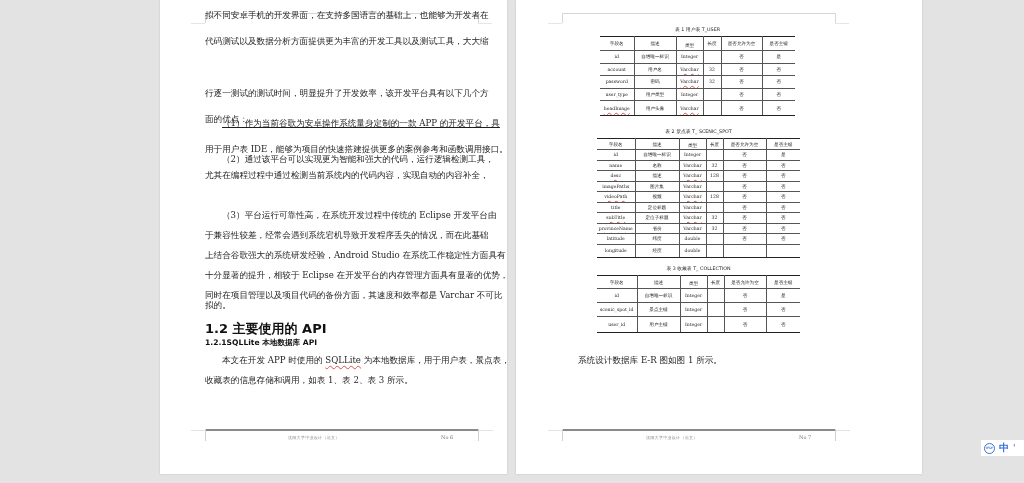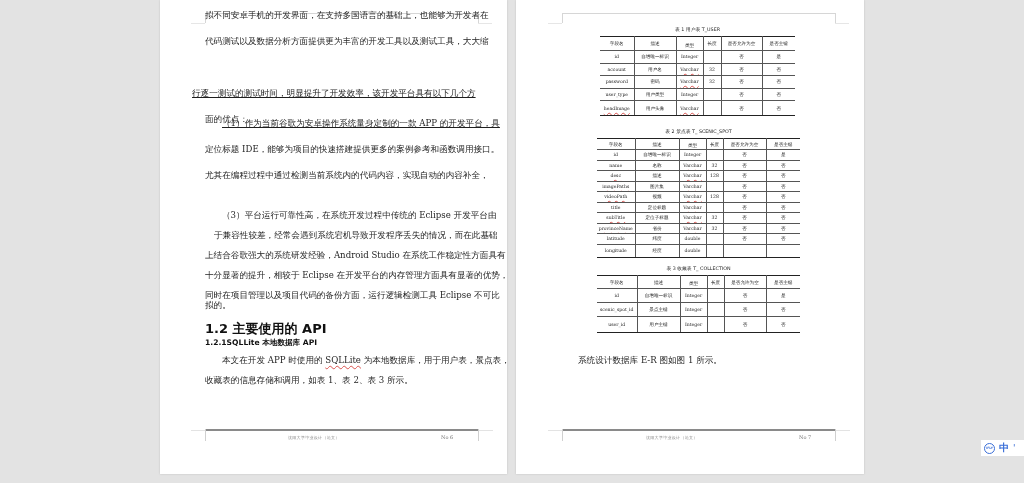--- a/index.html
+++ b/index.html
@@ -1,21 +1,21 @@
 <!DOCTYPE html>
 <html><head>
 <meta charset="utf-8">
 <style>
   * { box-sizing: border-box; margin: 0; padding: 0; }
   html, body { width: 1024px; height: 483px; overflow: hidden; }
   body { background: #e3e3e3; position: relative; font-family: "DejaVu Serif", "Liberation Serif", serif; color: #222; }
 
   .page { position: absolute; top: 0; background: #ffffff; height: 474px; box-shadow: 0 0 2px rgba(0,0,0,0.15); }
   #page1 { left: 160px; width: 347px; }
-  #page2 { left: 516px; width: 348px; }
+  #page2 { left: 516px; width: 406px; }
 
   
   .hdr-line { position: absolute; top: 13px; height: 1px; background: #d6d6d6; }
   .hdr-tick { position: absolute; top: 13px; width: 1px; height: 10px; background: #d6d6d6; }
   .hdr-ext { position: absolute; top: 23px; height: 1px; background: #e6e6e6; width: 14px; }
 
   
   .ftr-bar { position: absolute; top: 429px; height: 2px; background: #8a8a8a; }
   .ftr-tick { position: absolute; top: 429px; width: 1px; height: 12px; background: #d0d0d0; }
   .ftr-ext { position: absolute; top: 430px; height: 1px; background: #e3e3e3; width: 14px; }
@@ -51,32 +51,33 @@
 
 <div id="page1" class="page">
   <div class="hdr-line" style="left:45px;width:273px;"></div>
   <div class="hdr-tick" style="left:45px;"></div>
   <div class="hdr-tick" style="left:318px;"></div>
   <div class="hdr-ext" style="left:31px;"></div>
   <div class="hdr-ext" style="left:318px;"></div>
 
   <div class="txt" style="left:45px;top:6px;">拟不同安卓手机的开发界面，在支持多国语言的基础上，也能够为开发者在</div>
   <div class="txt" style="left:45px;top:32px;">代码测试以及数据分析方面提供更为丰富的开发工具以及测试工具，大大缩</div>
-  <div class="txt" style="left:32px;top:84px;text-decoration:underline;">行逐一测试的测试时间，明显提升了开发效率，该开发平台具有以下几个方</div>
+  <div class="txt" style="left:45px;top:84px;">行逐一测试的测试时间，明显提升了开发效率，该开发平台具有以下几个方</div>
   <div class="txt" style="left:45px;top:110px;">面的优点：</div>
 
   <div class="txt" style="left:62px;top:114px;text-decoration:underline;">（1）作为当前谷歌为安卓操作系统量身定制的一款 APP 的开发平台，具</div>
-  <div class="txt" style="left:45px;top:140px;">定位标题 IDE，能够为项目的快速搭建提供更多的案例参考和函数调用接口。</div>
+  <div class="txt" style="left:45px;top:140px;">用于用户表 IDE，能够为项目的快速搭建提供更多的案例参考和函数调用接口。</div>
+  <div class="txt" style="left:62px;top:150px;">（2）通过该平台可以实现更为智能和强大的代码，运行逻辑检测工具，</div>
   <div class="txt" style="left:45px;top:166px;">尤其在编程过程中通过检测当前系统内的代码内容，实现自动的内容补全，</div>
 
   <div class="txt" style="left:62px;top:206px;">（3）平台运行可靠性高，在系统开发过程中传统的 Eclipse 开发平台由</div>
-  <div class="txt" style="left:54px;top:226px;text-align:right;">于兼容性较差，经常会遇到系统宕机导致开发程序丢失的情况，而在此基础</div>
+  <div class="txt" style="left:45px;top:226px;text-align:right;">于兼容性较差，经常会遇到系统宕机导致开发程序丢失的情况，而在此基础</div>
   <div class="txt" style="left:45px;top:266px;">十分显著的提升，相较于 Eclipse 在开发平台的内存管理方面具有显著的优势，</div>
   <div class="txt" style="left:45px;top:246px;">上结合谷歌强大的系统研发经验，Android Studio 在系统工作稳定性方面具有</div>
-  <div class="txt" style="left:45px;top:286px;">同时在项目管理以及项目代码的备份方面，运行逻辑检测工具 Eclipse 不可比</div>
+  <div class="txt" style="left:45px;top:286px;">同时在项目管理以及项目代码的备份方面，其速度和效率都是 Varchar 不可比</div>
   <div class="txt" style="left:45px;top:296px;">拟的。</div>
 
   <div class="h2" style="left:45px;top:320px;">1.2 主要使用的 API</div>
   <div class="h3" style="left:45px;top:338px;">1.2.1SQLLite 本地数据库 API</div>
 
   <div class="txt" style="left:62px;top:351px;">
     <span>本文在开发 APP 时使用的 </span><span class="squiggle">SQLLite</span><span> 为本地数据库，用于用户表，景点表，</span>
   </div>
   <div class="txt" style="left:45px;top:371px;">收藏表的信息存储和调用，如表 1、表 2、表 3 所示。</div>
 

